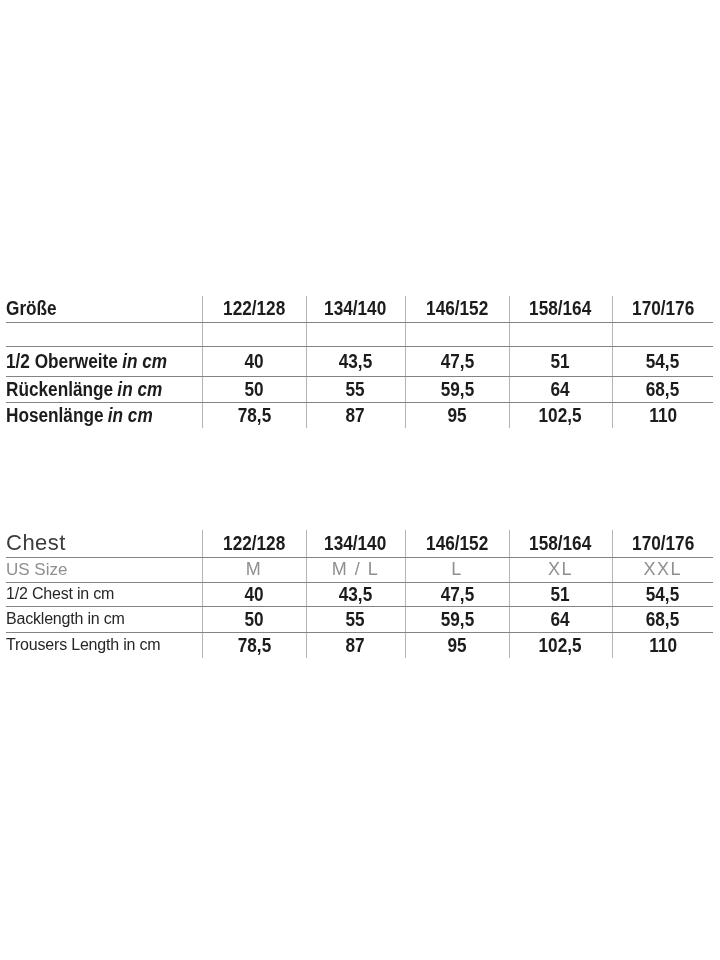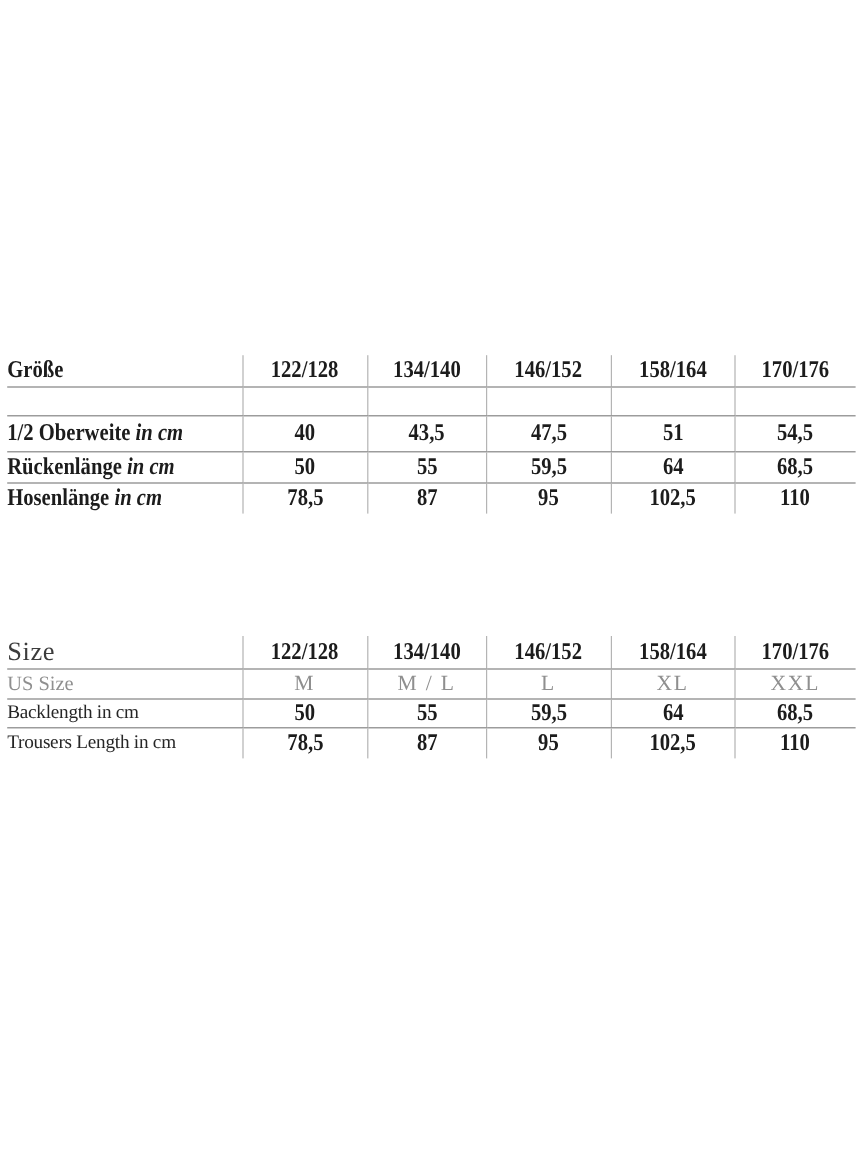--- a/index.html
+++ b/index.html
@@ -2,21 +2,21 @@
 <html><head>
 <meta charset="utf-8">
 <style>
   html, body { margin: 0; padding: 0; }
   .canvas {
     position: relative;
     width: 720px;
     height: 960px;
     background: #ffffff;
     overflow: hidden;
-    font-family: Liberation Serif, serif;
+    font-family: Liberation Sans, sans-serif;
   }
   table.tbl {
     position: absolute;
     border-collapse: collapse;
     table-layout: fixed;
     width: 707px;
     left: 6px;
   }
   .tbl td { padding: 0; vertical-align: middle; overflow: hidden; }
   
@@ -149,36 +149,44 @@
     <colgroup>
       <col style="width:196px">
         <col style="width:104px">
         <col style="width:99px">
       <col style="width:104px">
         <col style="width:103px">
         <col style="width:101px">
     </colgroup>
     <tbody>
         <tr>
-      <td class="en-size-label">Size</td>
+      <td class="en-size-label">Chest</td>
       <td class="num"><span class="cond">122/128</span></td>
       <td class="num"><span class="cond">134/140</span></td>
       <td class="num"><span class="cond">146/152</span></td>
       <td class="num"><span class="cond">158/164</span></td>
       <td class="num"><span class="cond">170/176</span></td>
     </tr>
     <tr>
       <td class="us-label">US Size</td>
       <td class="us-val">M</td>
       <td class="us-val">M / L</td>
       <td class="us-val">L</td>
       <td class="us-val">XL</td>
       <td class="us-val">XXL</td>
     </tr>
     <tr>
+      <td class="en-lbl">1/2 Chest in cm</td>
+      <td class="num"><span class="cond">40</span></td>
+      <td class="num"><span class="cond">43,5</span></td>
+      <td class="num"><span class="cond">47,5</span></td>
+      <td class="num"><span class="cond">51</span></td>
+      <td class="num"><span class="cond">54,5</span></td>
+    </tr>
+    <tr>
       <td class="en-lbl">Backlength in cm</td>
       <td class="num"><span class="cond">50</span></td>
       <td class="num"><span class="cond">55</span></td>
       <td class="num"><span class="cond">59,5</span></td>
       <td class="num"><span class="cond">64</span></td>
       <td class="num"><span class="cond">68,5</span></td>
     </tr>
     <tr>
       <td class="en-lbl">Trousers Length in cm</td>
       <td class="num"><span class="cond">78,5</span></td>

